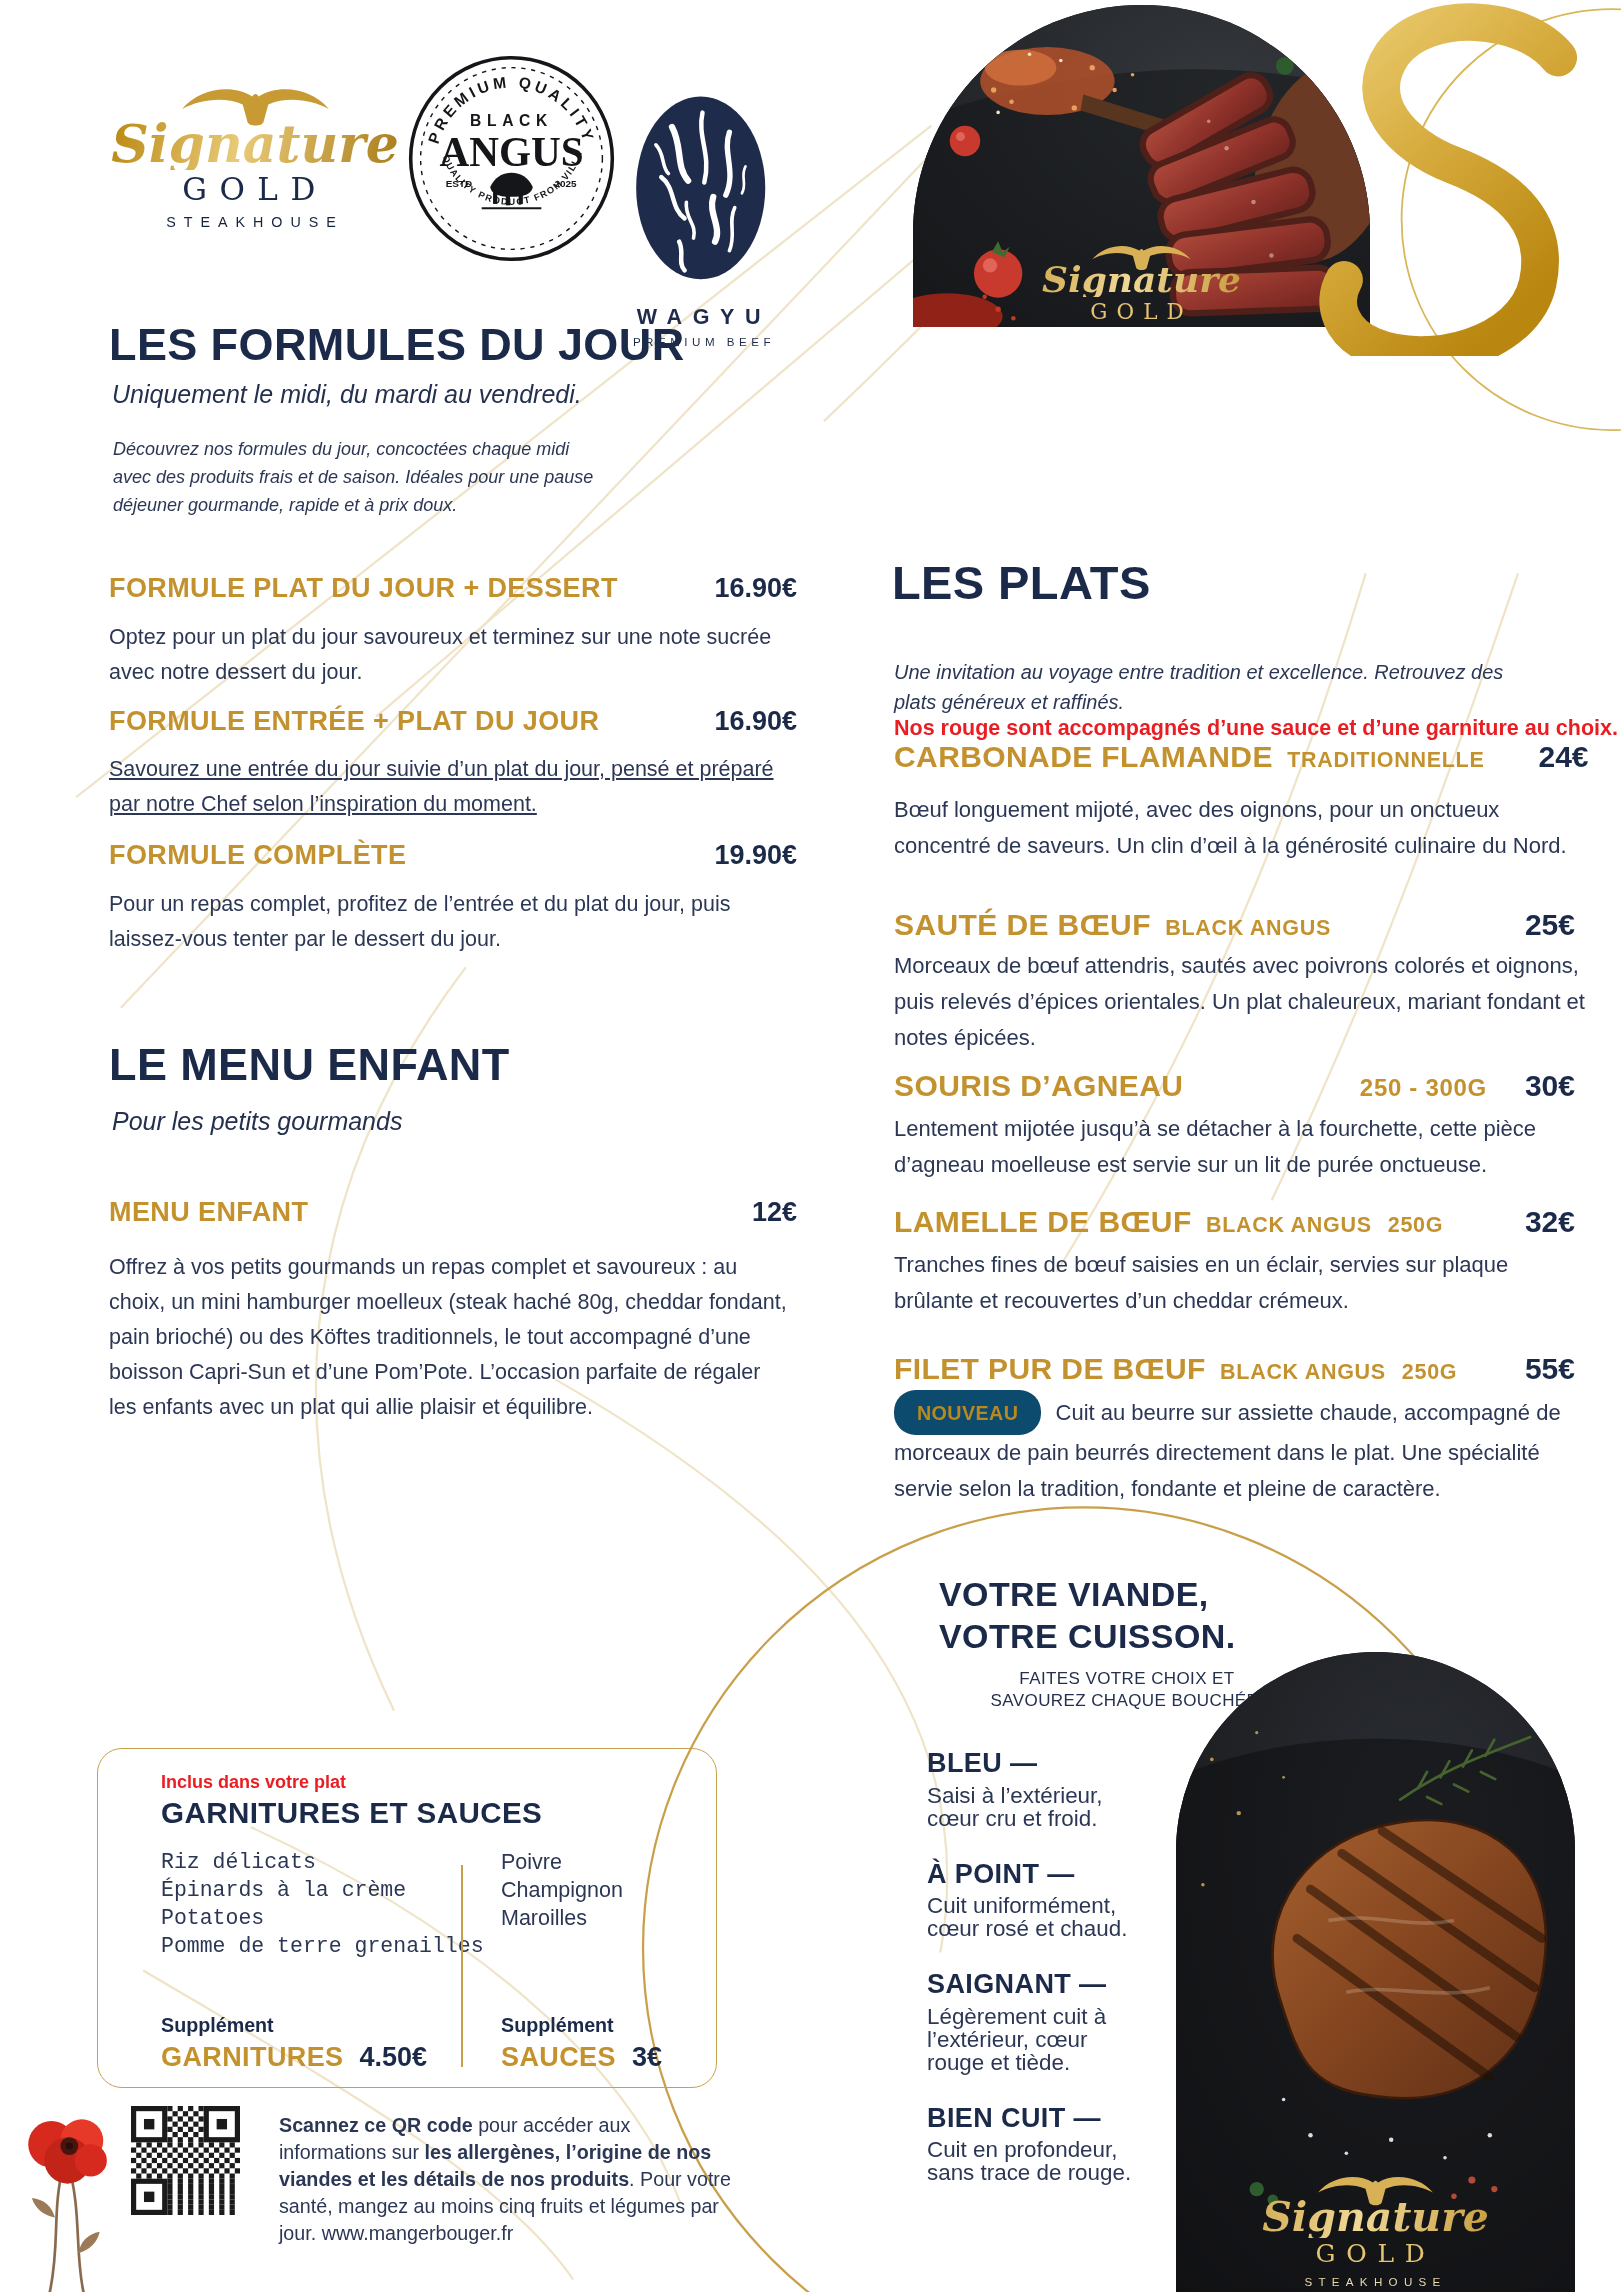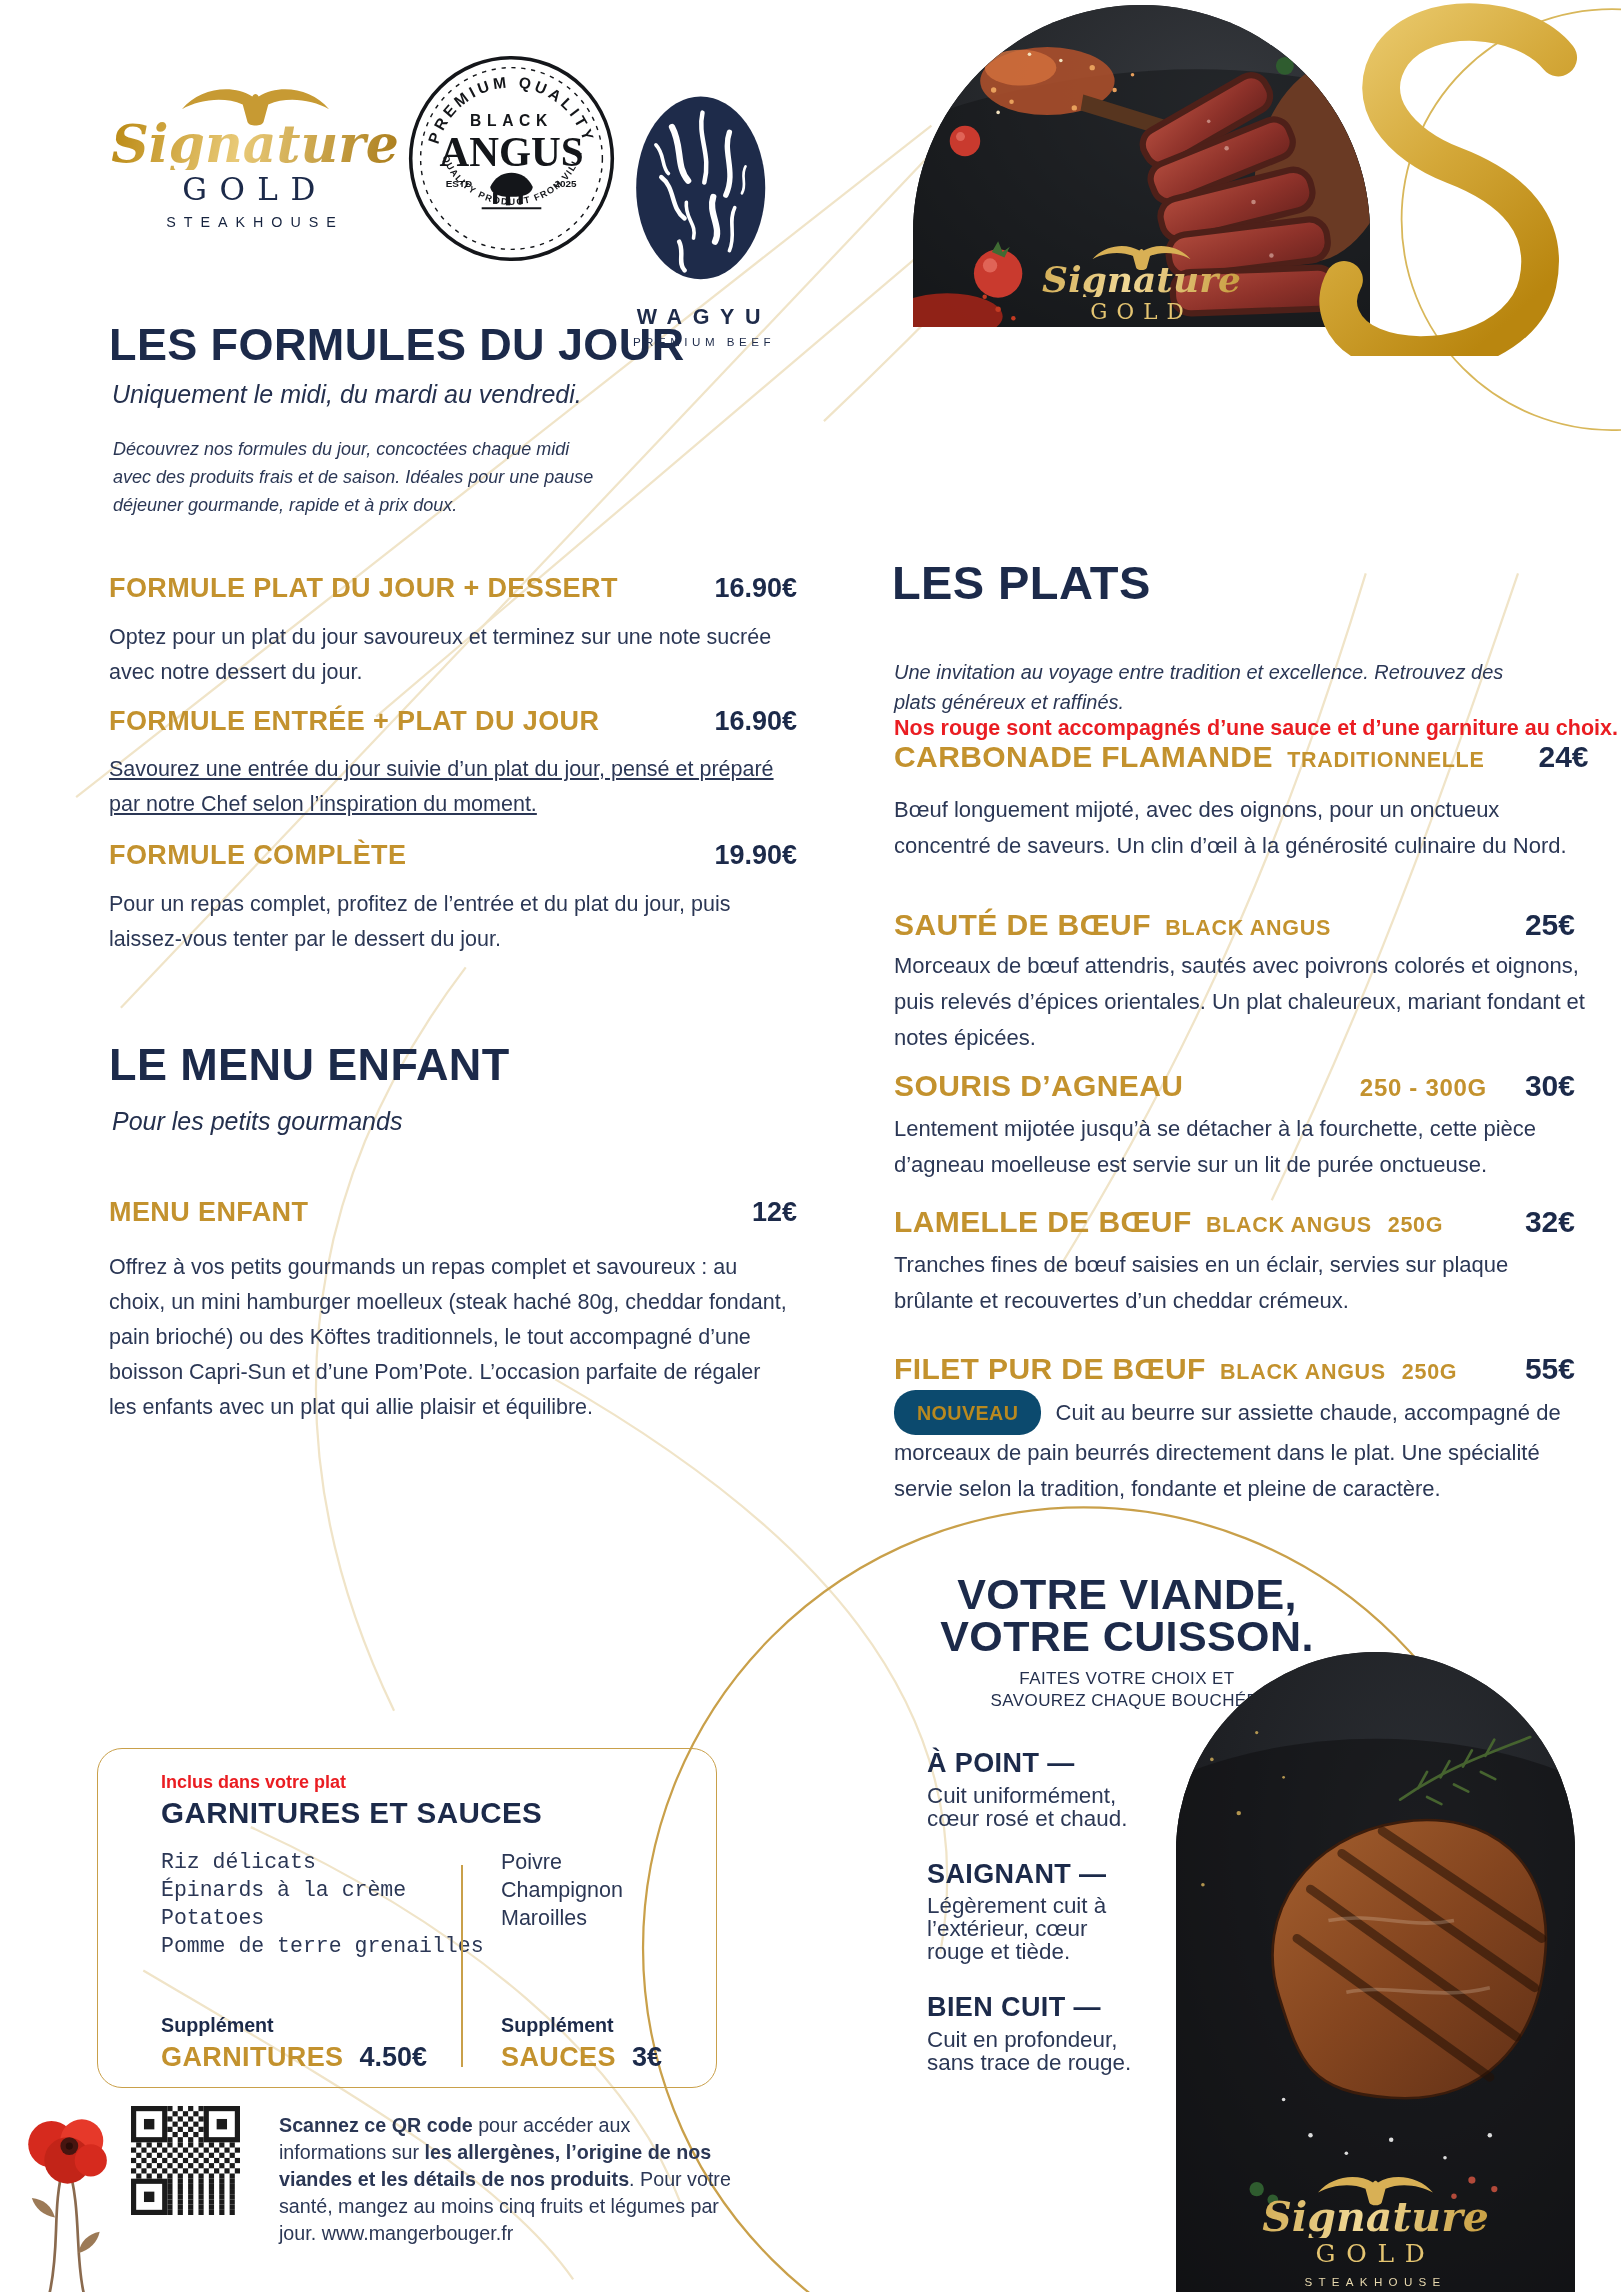--- a/index.html
+++ b/index.html
@@ -103,21 +103,21 @@
   .ddesc{position:absolute;left:894px;width:691px;font-size:22px;line-height:36px;color:#2b3755;z-index:4;}
   #d0{top:740px;}  #dd0{top:792px;}
   #d1{top:908px;} #dd1{top:948px;}
   #d2{top:1069px;} #dd2{top:1111px;}
   #d3{top:1205px;} #dd3{top:1247px;}
   #d4{top:1352px;} #dd4{top:1390px;}
   .pill{display:inline-block;background:#0c4a6e;color:#b9891f;font-weight:bold;font-size:19.7px;
         padding:4.5px 23px;border-radius:21.5px;margin-right:14.3px;letter-spacing:0.4px;}
 
   
-  #v-title{left:939px;top:1573px;width:376px;text-align:center;font-size:43px;font-weight:bold;
+  #v-title{left:939px;top:1573px;width:376px;font-size:34px;font-weight:bold;
            color:var(--navy);line-height:42px;letter-spacing:0.4px;z-index:4;}
   #v-sub{left:939px;top:1668px;width:376px;text-align:center;font-size:17px;line-height:22.4px;
          color:#24304e;letter-spacing:0.4px;z-index:4;}
   #levels{left:927px;top:1748px;width:233px;display:flex;flex-direction:column;gap:29px;z-index:4;}
   .level .ln{font-size:27px;font-weight:bold;color:var(--navy);letter-spacing:0.4px;}
   .level .ld{margin-top:4.5px;font-size:22.4px;line-height:23px;color:#2b3755;width:206px;}
 
   #arch2{left:1176px;top:1652px;width:399px;height:640px;border-radius:200px 200px 0 0;
          overflow:hidden;z-index:4;background:#17181b;}
   #arch2-logo{position:absolute;left:54px;top:519px;width:291px;z-index:3;}
@@ -592,20 +592,24 @@
 <div id="v-title" class="abs">
   <div>VOTRE VIANDE,</div>
   <div>VOTRE CUISSON.</div>
 </div>
 <div id="v-sub" class="abs">
   <div>FAITES VOTRE CHOIX ET</div>
   <div>SAVOUREZ CHAQUE BOUCHÉE.</div>
 </div>
 <div id="levels" class="abs">
   <div class="level">
+    <div class="ln">BLEU —</div>
+    <div class="ld">Saisi à l’extérieur, cœur cru et froid.</div>
+  </div>
+  <div class="level">
     <div class="ln">À POINT —</div>
     <div class="ld">Cuit uniformément, cœur rosé et chaud.</div>
   </div>
   <div class="level">
     <div class="ln">SAIGNANT —</div>
     <div class="ld">Légèrement cuit à l’extérieur, cœur rouge et tiède.</div>
   </div>
   <div class="level">
     <div class="ln">BIEN CUIT —</div>
     <div class="ld">Cuit en profondeur, sans trace de rouge.</div>

